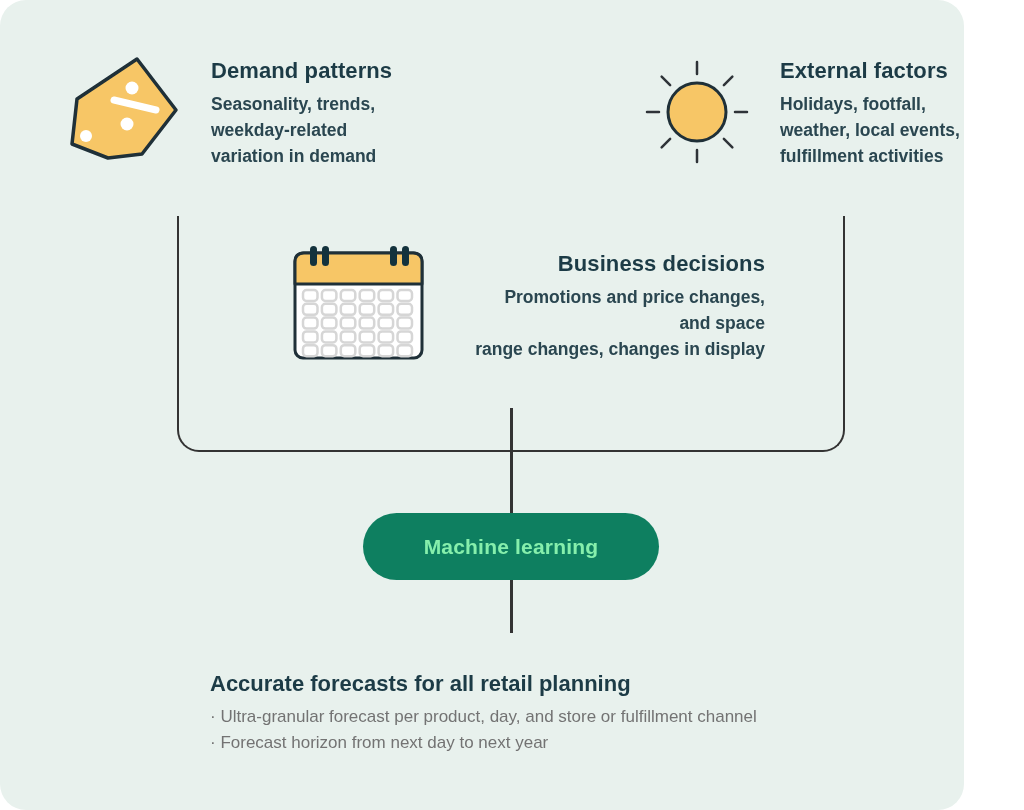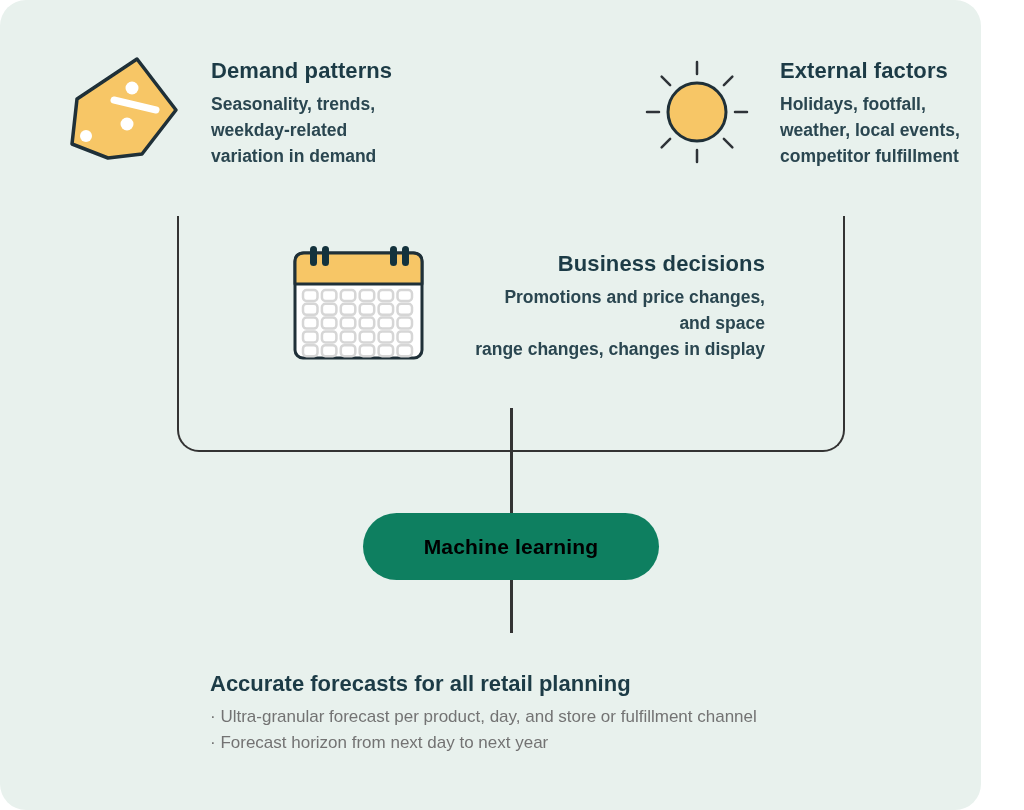--- a/index.html
+++ b/index.html
@@ -4,40 +4,39 @@
 <style>
   html,body{margin:0;padding:0;background:#ffffff;}
   .canvas{
     position:relative;
     width:964px;height:810px;
     background:#E8F1ED;
     border-radius:26px;
     overflow:hidden;
     font-family:"Liberation Sans", sans-serif;
     color:#2A4650;
-    padding-left:17px;
   }
   .abs{position:absolute;}
   .section-title{
     font-size:22px;font-weight:700;line-height:27px;
     color:#1C3B46;margin:0 0 7px 0;letter-spacing:.1px;
   }
   .body-line{font-size:17.5px;line-height:26px;color:#2A4650;font-weight:bold;}
   .bracket{
     box-sizing:border-box;
     border-left:2px solid #333333;
     border-right:2px solid #333333;
     border-bottom:2px solid #333333;
     border-radius:0 0 22px 22px;
   }
   .vline{width:2.5px;background:#333333;}
   .pill{
     display:flex;align-items:center;justify-content:center;
     background:#0E7F60;border-radius:34px;
-    color:#000000;font-weight:700;font-size:21px;letter-spacing:.2px;
+    color:#86efac;font-weight:700;font-size:21px;letter-spacing:.2px;
   }
   .outcome-title{
     font-size:22px;font-weight:700;line-height:27px;
     color:#1C3B46;margin:0 0 7px 0;
   }
   .bullet-line{font-size:17px;line-height:26px;color:#737373;}
 </style>
 </head>
 <body>
 
@@ -69,21 +68,21 @@
       <line x1="56" y1="18" x2="56" y2="6" transform="rotate(270 56 56)"></line>
       <line x1="56" y1="18" x2="56" y2="6" transform="rotate(315 56 56)"></line>
     </g>
     <circle cx="56" cy="56" r="29" fill="#F7C666" stroke="#1F3038" stroke-width="3"></circle>
   </svg>
 
   <div class="abs" style="left:780px;top:57px;width:230px;">
     <div class="section-title">External factors</div>
     <div class="body-line">Holidays, footfall,</div>
     <div class="body-line">weather, local events,</div>
-    <div class="body-line">competitor fulfillment</div>
+    <div class="body-line">fulfillment activities</div>
   </div>
 
   <div class="abs bracket" style="left:177px;top:216px;width:668px;height:236px;"></div>
 
   <svg class="abs" style="left:291px;top:242px;" width="135" height="120" viewBox="0 0 135 120">
     <rect x="4" y="11" width="127" height="105" rx="8" fill="#ffffff" stroke="#1F3038" stroke-width="3"></rect>
     <path d="M4,20 Q4,11 13,11 H122 Q131,11 131,20 V42 H4 Z" fill="#F7C666" stroke="#1F3038" stroke-width="3" stroke-linejoin="round"></path>
     <g fill="#14333D">
       <rect x="19" y="4" width="7" height="20" rx="3.5"></rect>
       <rect x="31" y="4" width="7" height="20" rx="3.5"></rect>

